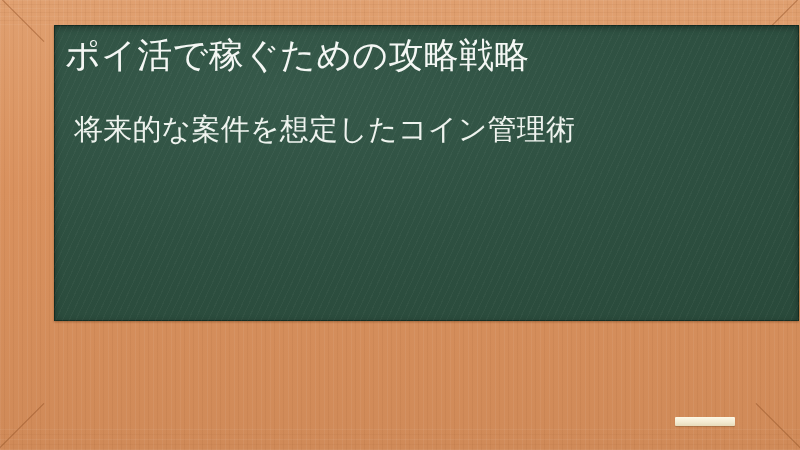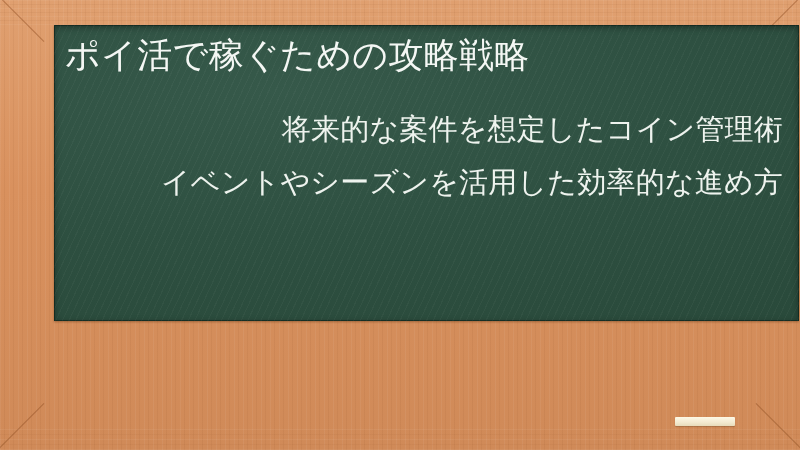--- a/index.html
+++ b/index.html
@@ -133,21 +133,20 @@
     line-height: 1.18;
     letter-spacing: 0.3px;
     white-space: nowrap;
   }
 
   .board-lines {
     position: absolute;
     left: 20px;
     top: 78px;
     right: 16px;
-    text-align: right;
   }
   .board-line {
     color: #eef3ee;
     font-size: 29px;
     line-height: 53px;
     letter-spacing: 0.2px;
     white-space: nowrap;
   }
 
   
@@ -176,19 +175,18 @@
     <div class="mitre br"></div>
   </div>
 
   <div class="board">
     <div class="board-texture"></div>
 
     <div class="board-title">ポイ活で稼ぐための攻略戦略</div>
 
     <div class="board-lines">
       <div class="board-line">将来的な案件を想定したコイン管理術</div>
-      <div class="board-line">イベントやシーズンを活用した効率的な進め方</div>
     </div>
   </div>
 
   <div class="chalk"></div>
 
 </div>
 
 </body></html>

